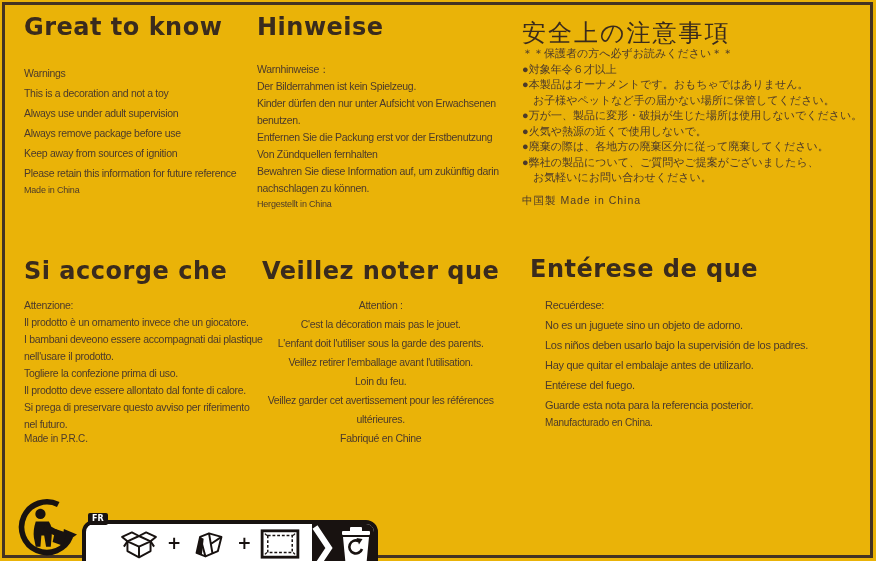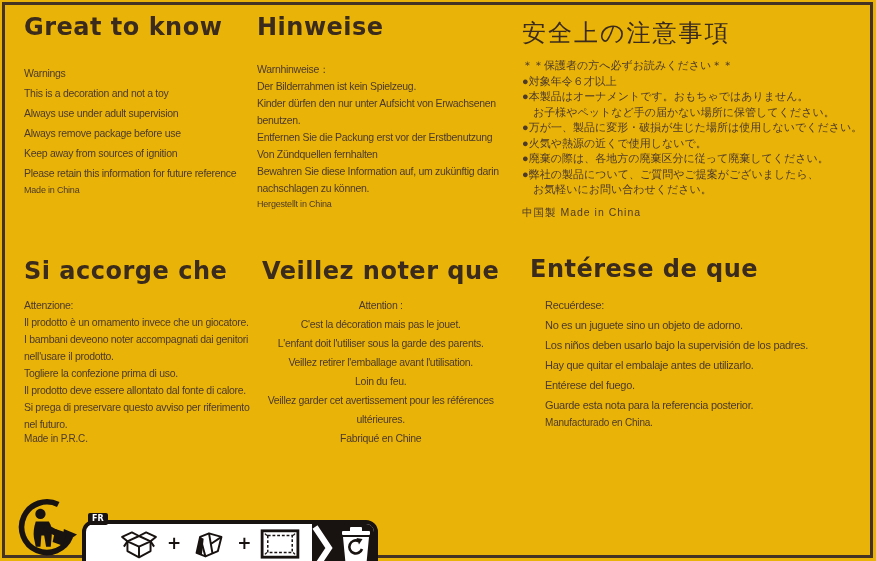--- a/index.html
+++ b/index.html
@@ -15,21 +15,21 @@
   }
   .body{margin-top:23px;}
   .line{font-size:10.5px;letter-spacing:-0.3px;color:#4c3a2b;white-space:nowrap;}
   .foot{font-size:9px;letter-spacing:-0.2px;color:#4c3a2b;white-space:nowrap;margin-top:2px;}
 
   .sec-en{left:24px;top:14px;}  .sec-en .line{line-height:20px;}
   .sec-de{left:257px;top:14px;} .sec-de .line{line-height:17px;} .sec-de .body{margin-top:21px;}
   .sec-ja{left:522px;top:20px;}
   .sec-ja h1{font-weight:normal;font-size:24px;letter-spacing:2px;}
   .sec-ja .line{font-size:11px;line-height:15.5px;letter-spacing:0;}
-  .sec-ja .body{margin-top:12px;}
+  .sec-ja .body{margin-top:0;}
   .sec-ja .foot{font-size:10.5px;margin-top:8px;letter-spacing:1px;}
   .sec-it{left:24px;top:258px;}  .sec-it .line{line-height:17px;}  .sec-it .body{margin-top:13px;}
   .sec-it .foot{font-size:10px;margin-top:0;}
   .sec-fr{left:262px;top:258px;} .sec-fr .line{line-height:19px;text-align:center;} .sec-fr .body{margin-top:12px;}
   .sec-es{left:530px;top:256px;} .sec-es .line{font-size:11px;line-height:20px;} .sec-es .body{margin-top:13px;margin-left:15px;}
   .sec-es .foot{font-size:10px;}
 
   .strip{position:absolute;left:17px;top:480px;display:flex;align-items:center;}
   .packbox{
     position:relative;display:flex;align-items:center;margin-left:5px;
@@ -94,21 +94,21 @@
       <div class="line">　お気軽いにお問い合わせください。</div>
       <div class="foot">中国製 Made in China</div>
     </div>
   </section>
 
   <section class="sec sec-it">
     <h1>Si accorge che</h1>
     <div class="body">
       <div class="line">Attenzione:</div>
       <div class="line">Il prodotto è un ornamento invece che un giocatore.</div>
-      <div class="line">I bambani deveono noter accompagnati dai genitori</div>
+      <div class="line">I bambani deveono essere accompagnati dai plastique</div>
       <div class="line">nell'usare il prodotto.</div>
       <div class="line">Togliere la confezione prima di uso.</div>
       <div class="line">Il prodotto deve essere allontato dal fonte di calore.</div>
       <div class="line">Si prega di preservare questo avviso per riferimento</div>
       <div class="line">nel futuro.</div>
       <div class="foot">Made in P.R.C.</div>
     </div>
   </section>
 
   <section class="sec sec-fr">

